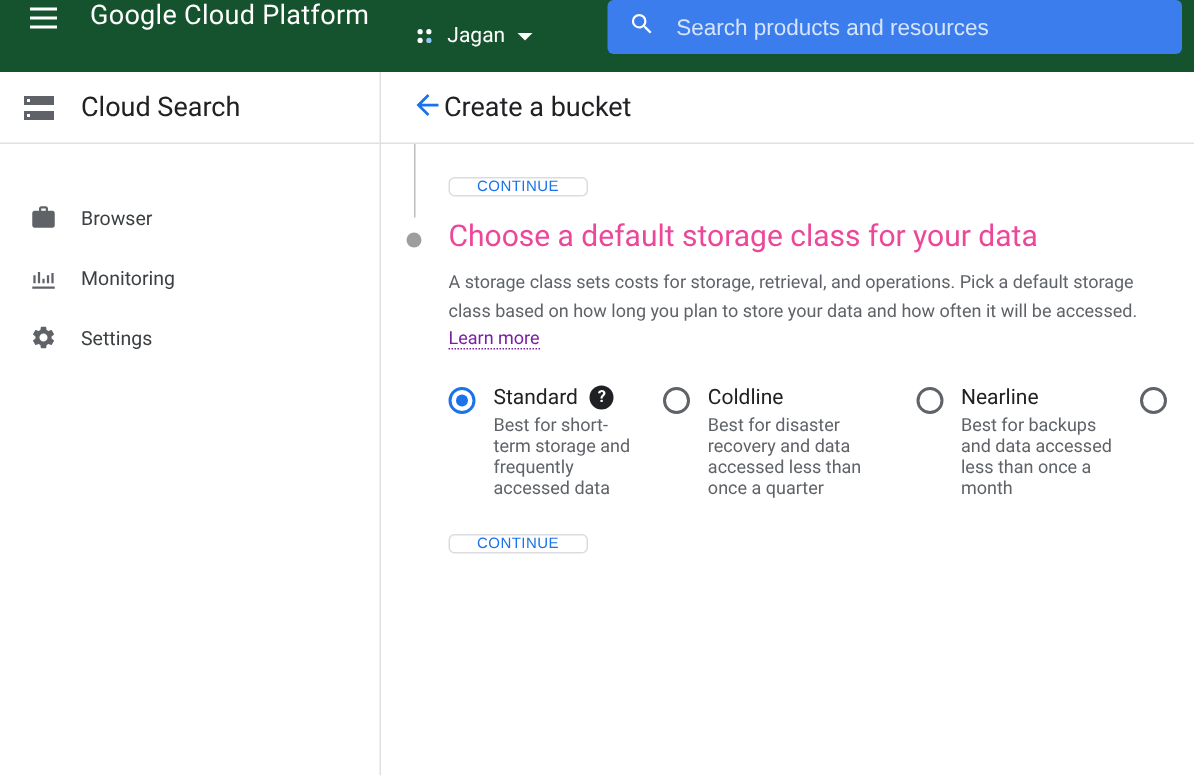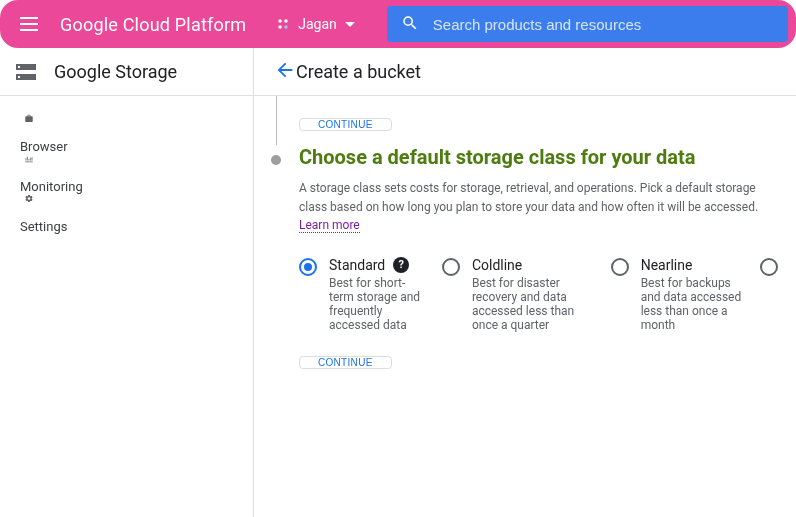--- a/index.html
+++ b/index.html
@@ -1,58 +1,58 @@
 <!DOCTYPE html>
 <html><head>
 <meta charset="utf-8">
 <style>
 * { margin: 0; padding: 0; box-sizing: border-box; }
 body { font-family: 'Roboto', 'Helvetica Neue', Arial, sans-serif; font-size: 13px; color: #202124; background: #fff; width: 796px; height: 517px; overflow: hidden; }
 
 
-.top-header { height: 48px; background: #ec4899; display: flex; align-items: center; padding: 0 8px 0 20px; gap: 16px; border-radius: 18px; }
+.top-header { height: 48px; background: #14532d; display: flex; padding: 0 8px 0 20px; gap: 16px; }
 .hamburger { width: 24px; height: 24px; display: flex; flex-direction: column; justify-content: center; gap: 4px; cursor: pointer; }
 .hamburger span { display: block; height: 2px; background: #fff; width: 18px; }
 .brand { color: #fff; font-size: 18px; font-weight: 400; letter-spacing: 0.2px; }
 .project-chip { display: flex; align-items: center; gap: 8px; color: #fff; font-size: 14px; cursor: pointer; margin-left: 14px; }
 .project-dots { width: 14px; height: 14px; }
 .proj-arrow { width: 0; height: 0; border-left: 5px solid transparent; border-right: 5px solid transparent; border-top: 5px solid #fff; }
-.search-wrap { flex: 1; margin-left: 16px; }
+.search-wrap { flex: 1; margin-left: 34px; }
 .search-box { background: #3b7ded; border-radius: 4px; height: 36px; display: flex; align-items: center; padding: 0 14px; gap: 14px; }
 .search-box input { background: transparent; border: none; outline: none; color: #fff; font-size: 15px; flex: 1; }
 .search-box input::placeholder { color: #e8f0fe; opacity: 0.9; }
 .search-icon svg { width: 18px; height: 18px; fill: #fff; }
 
 
 .sub-row { display: flex; height: 48px; border-bottom: 1px solid #e0e0e0; }
 .sub-left { width: 254px; display: flex; align-items: center; padding-left: 14px; gap: 16px; border-right: 1px solid #e0e0e0; }
 .product-icon { width: 24px; height: 24px; }
 .product-title { font-size: 18px; font-weight: 400; color: #212121; }
 .sub-right { flex: 1; display: flex; align-items: center; padding-left: 20px; }
 .back-arrow { color: #1a73e8; cursor: pointer; }
 .back-arrow svg { width: 22px; height: 22px; fill: #1a73e8; }
 .page-title { font-size: 18px; color: #202124; font-weight: 400; }
 
 
 .main { display: flex; height: calc(517px - 96px); }
 .sidebar { width: 254px; padding-top: 18px; border-right: 1px solid #e0e0e0; }
-.sidebar-item { display: flex; align-items: flex-start; height: 40px; padding-left: 20px; gap: 16px; cursor: pointer; color: #5f6368; font-size: 13px; flex-direction: column; }
+.sidebar-item { display: flex; align-items: flex-end; height: 40px; padding-left: 20px; gap: 16px; cursor: pointer; color: #5f6368; font-size: 13px; }
 .sidebar-item .label { color: #3c4043; }
 .sidebar-item svg { width: 18px; height: 18px; fill: #5f6368; }
 
 .content { flex: 1; padding: 0 18px 20px 18px; overflow-y: auto; }
 .vline-wrap { border-left: 1px solid #bdbdbd; margin-left: 4px; padding-left: 0; }
 .section-pad { padding: 20px 0 14px 22px; }
 .btn-continue { display: inline-block; border: 1px solid #dadce0; border-radius: 4px; padding: 0 18px; color: #1a73e8; font-size: 10px; font-weight: 500; background: #fff; cursor: pointer; letter-spacing: 0.3px; }
 
 .step-row { display: flex; align-items: flex-start; }
 .step-bullet { width: 10px; height: 10px; border-radius: 50%; background: #bdbdbd; margin-top: 10px; margin-left: -1px; flex-shrink: 0; }
 .step-bullet.active { background: #9e9e9e; }
 .step-body { padding-left: 18px; flex: 1; }
-.step-title { font-size: 20px; font-weight: 700; color: #4d7c0f; margin-bottom: 10px; }
+.step-title { font-size: 20px; font-weight: 400; color: #ec4899; margin-bottom: 10px; }
 .step-desc { font-size: 12px; color: #5f6368; line-height: 1.55; max-width: 460px; }
 .learn-link { color: #7b1fa2; border-bottom: 1px dotted #7b1fa2; cursor: pointer; }
 
 .radio-list { margin-top: 22px; display: flex; flex-direction: row; gap: 14px; }
 .radio-item { display: flex; align-items: flex-start; gap: 12px; cursor: pointer; }
 .radio-outer { width: 18px; height: 18px; border: 2px solid #5f6368; border-radius: 50%; display: flex; align-items: center; justify-content: center; flex-shrink: 0; margin-top: 1px; }
 .radio-outer.selected { border-color: #1a73e8; }
 .radio-inner { width: 8px; height: 8px; background: #1a73e8; border-radius: 50%; }
 .radio-text .rt-label { font-size: 14px; color: #202124; display: flex; align-items: center; gap: 8px; }
 .radio-text .rt-desc { font-size: 12px; color: #5f6368; margin-top: 3px; }
@@ -92,21 +92,21 @@
 </div>
 
 <div class="sub-row">
   <div class="sub-left">
     <svg class="product-icon" viewBox="0 0 24 24" fill="#5f6368">
         <rect x="2" y="4" width="20" height="6"></rect>
         <rect x="2" y="14" width="20" height="6"></rect>
         <rect x="4" y="6" width="2" height="2" fill="#fff"></rect>
         <rect x="4" y="16" width="2" height="2" fill="#fff"></rect>
       </svg>
-    <div class="product-title">Google Storage</div>
+    <div class="product-title">Cloud Search</div>
   </div>
   <div class="sub-right">
     <span class="back-arrow">
       <svg viewBox="0 0 24 24">
           <path d="M20 11H7.83l5.59-5.59L12 4l-8 8 8 8 1.41-1.41L7.83 13H20z"></path>
         </svg>
     </span>
     <div class="page-title">Create a bucket</div>
   </div>
 </div>

